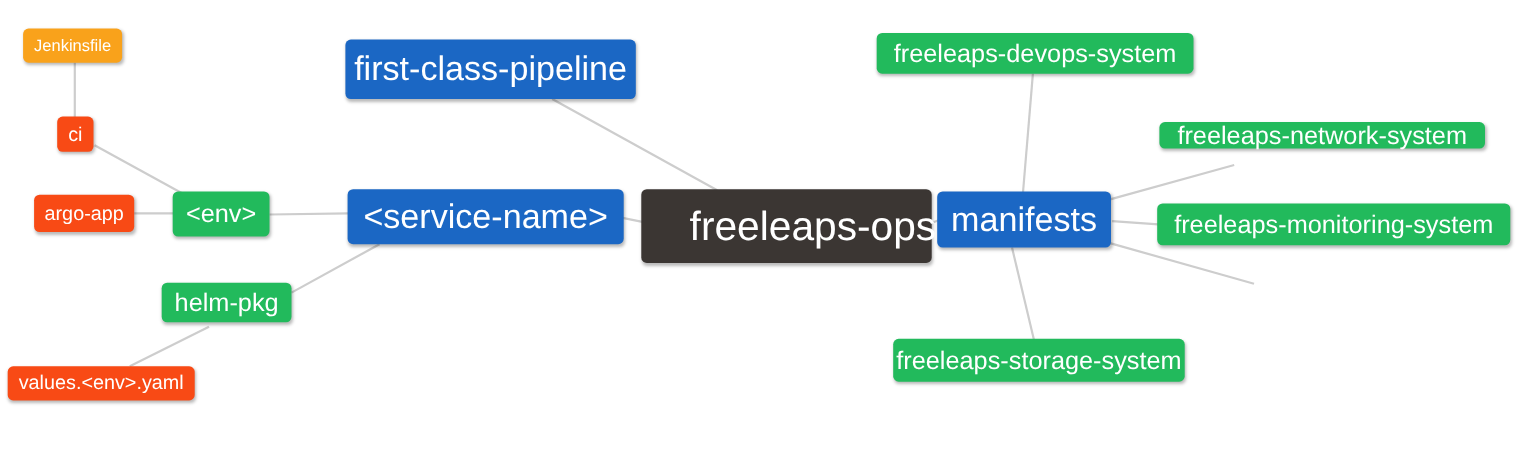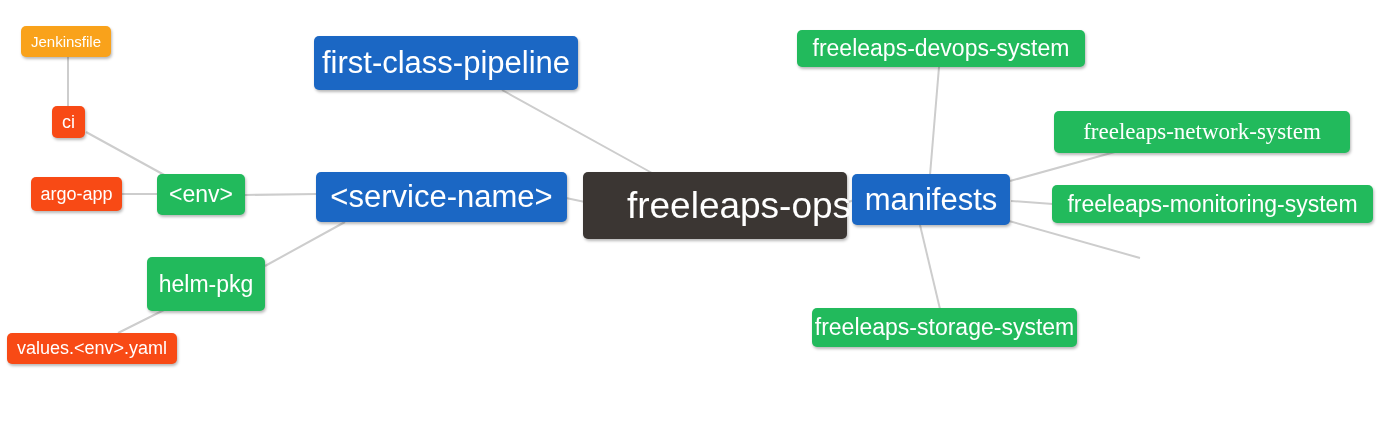--- a/index.html
+++ b/index.html
@@ -44,34 +44,34 @@
   </svg>
 
   <div class="node lvl-4" style="left:21px;top:26px;width:90px;height:31px;">Jenkinsfile</div>
 
   <div class="node lvl-3" style="left:52px;top:106px;width:33px;height:32px;">ci</div>
 
   <div class="node lvl-3" style="left:31px;top:177px;width:91px;height:34px;">argo-app</div>
 
   <div class="node lvl-2" style="left:157px;top:174px;width:88px;height:41px;">&lt;env&gt;</div>
 
-  <div class="node lvl-2" style="left:147px;top:257px;width:118px;height:54px;">helm-pkg</div>
+  <div class="node lvl-2" style="left:147px;top:257px;width:118px;height:36px;">helm-pkg</div>
 
   <div class="node lvl-3" style="left:7px;top:333px;width:170px;height:31px;">values.&lt;env&gt;.yaml</div>
 
   <div class="node lvl-1" style="left:314px;top:36px;width:264px;height:54px;">first-class-pipeline</div>
 
   <div class="node lvl-1" style="left:316px;top:172px;width:251px;height:50px;">&lt;service-name&gt;</div>
 
   <div class="node lvl-root" style="left:583px;top:172px;width:264px;height:67px;">freeleaps-ops</div>
 
   <div class="node lvl-2" style="left:797px;top:30px;width:288px;height:37px;">freeleaps-devops-system</div>
 
   <div class="node lvl-1" style="left:852px;top:174px;width:158px;height:51px;">manifests</div>
 
-  <div class="node lvl-2" style="left:1054px;top:111px;width:296px;height:42px;font-family:Liberation Serif, serif;">freeleaps-network-system</div>
+  <div class="node lvl-2" style="left:1054px;top:111px;width:296px;height:24px;">freeleaps-network-system</div>
 
   <div class="node lvl-2" style="left:1052px;top:185px;width:321px;height:38px;">freeleaps-monitoring-system</div>
 
 
   <div class="node lvl-2" style="left:812px;top:308px;width:265px;height:39px;">freeleaps-storage-system</div>
 
 </div>
 
 </body></html>

